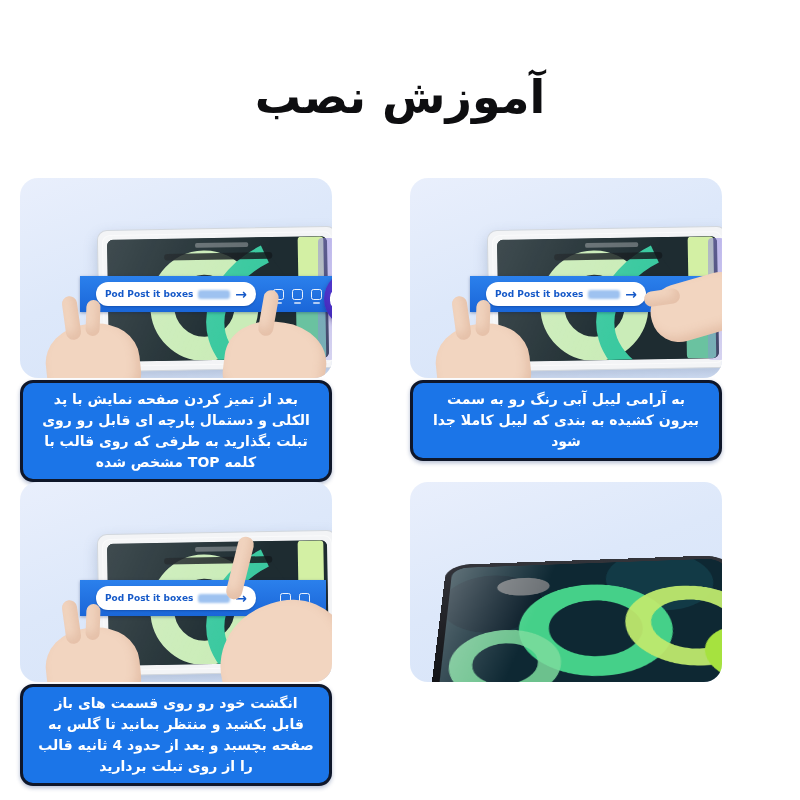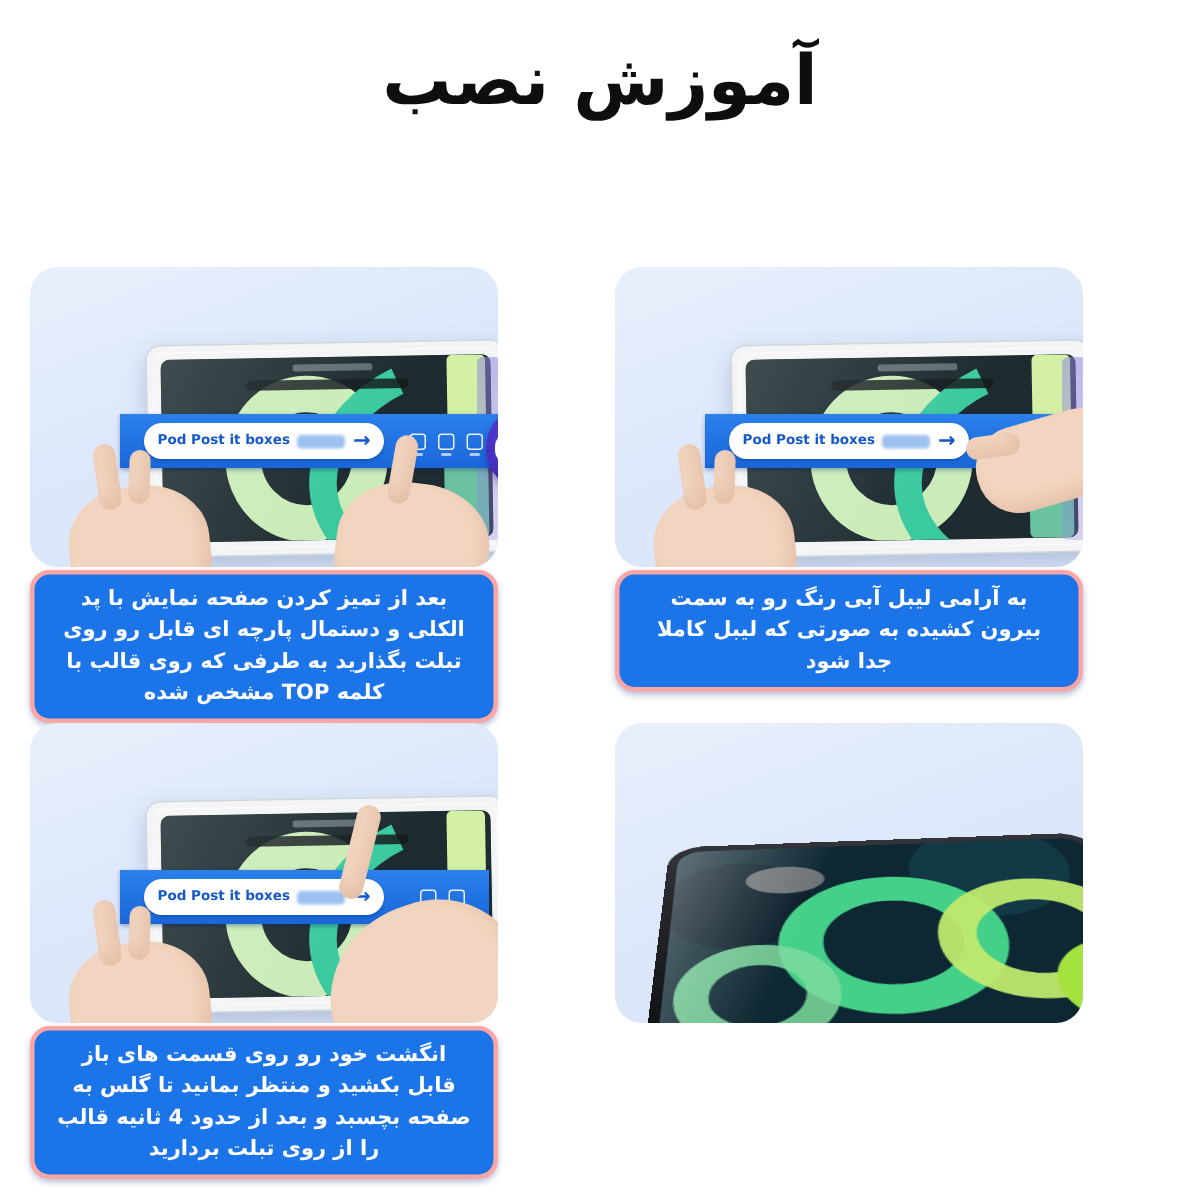--- a/index.html
+++ b/index.html
@@ -1,34 +1,34 @@
 <!DOCTYPE html>
 <html lang="fa"><head>
 <meta charset="utf-8">
 <style>
   * { margin:0; padding:0; box-sizing:border-box; }
   html,body { width:800px; height:800px; background:#ffffff; overflow:hidden;
               font-family:"DejaVu Sans", sans-serif; }
 
   
-  .page-title { padding-top:26px; text-align:center; direction:rtl;
+  .page-title { padding-top:70px; text-align:center; direction:rtl;
                 font-size:46px; font-weight:800; color:#0e0e10; }
 
   
   .cell { position:absolute; width:312px; }
   #c1 { left:20px;  top:178px; }
   #c2 { left:410px; top:178px; }
   #c3 { left:20px;  top:482px; }
   #c4 { left:410px; top:482px; }
 
   .photo { position:relative; height:200px; border-radius:18px; overflow:hidden;
            background:linear-gradient(160deg,#e9effc 0%, #dde8fa 45%, #d6e3f8 100%); }
 
   .caption { min-height:62px; margin-top:2px; border-radius:13px;
-             background:#1b75e8; border:3px solid #fca5a5; color:#ffffff;
+             background:#1b75e8; border:3px solid #0f172a; color:#ffffff;
              display:flex; align-items:center; justify-content:center;
              text-align:center; direction:rtl;
              font-size:14px; font-weight:bold; line-height:1.5;
              padding:6px 14px; box-shadow:0 2px 4px rgba(10,40,110,.3); }
 
   
   .frame { position:absolute; left:78px; top:50px; width:240px; height:142px;
            background:#f3f4f6; border:1px solid #d2d7dd; border-radius:10px;
            padding:9px; transform:rotate(-1deg); z-index:1;
            box-shadow:0 6px 14px rgba(80,100,140,.28); }
@@ -194,21 +194,21 @@
           <span>»</span>
           <span>»</span>
       </span>
     </div>
     <div class="hand hL-palm"></div>
     <div class="hand hL-f1"></div>
     <div class="hand hL-f2"></div>
     <div class="hand hR2-arm"></div>
     <div class="hand hR2-thumb"></div>
   </div>
-  <div class="caption">به آرامی لیبل آبی رنگ رو به سمت بیرون کشیده به صورتی که لیبل کاملا جدا شود</div>
+  <div class="caption">به آرامی لیبل آبی رنگ رو به سمت بیرون کشیده به بندی که لیبل کاملا جدا شود</div>
 </section>
 
 <section class="cell" id="c3">
   <div class="photo v3">
     <div class="frame">
       <div class="screen">
         <svg viewBox="0 0 240 130" preserveAspectRatio="none">
           <rect width="240" height="130" fill="#17262b"></rect>
           <circle cx="105" cy="72" r="46" fill="none" stroke="#c9ecb6" stroke-width="26"></circle>
           <path d="M105,72 L168,6 L208,62 Z" fill="#17262b"></path>

